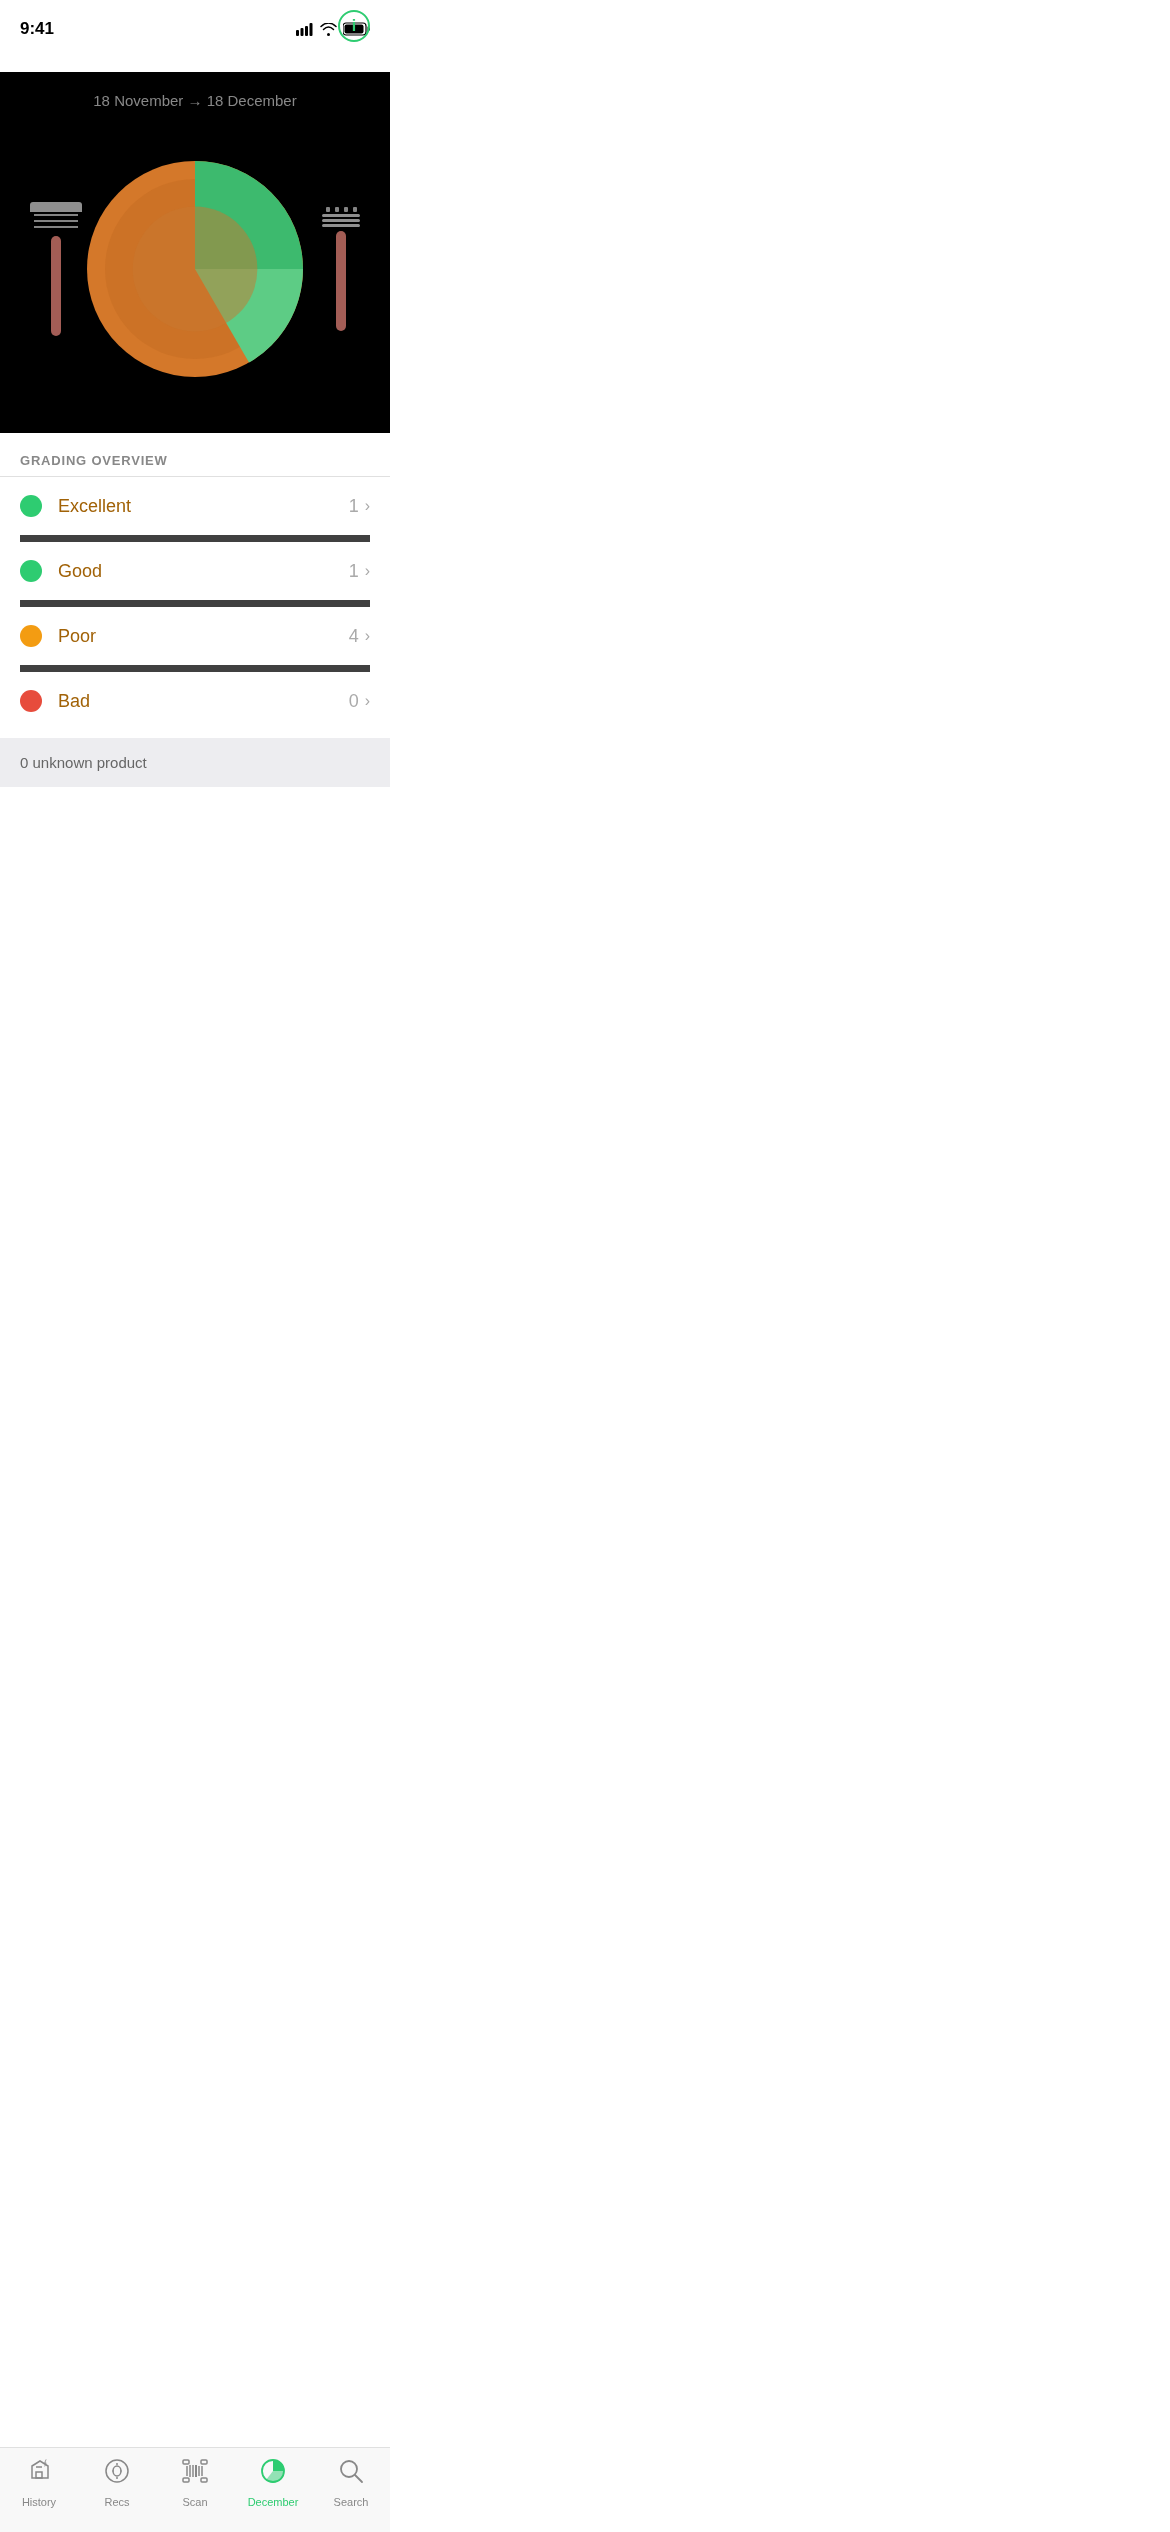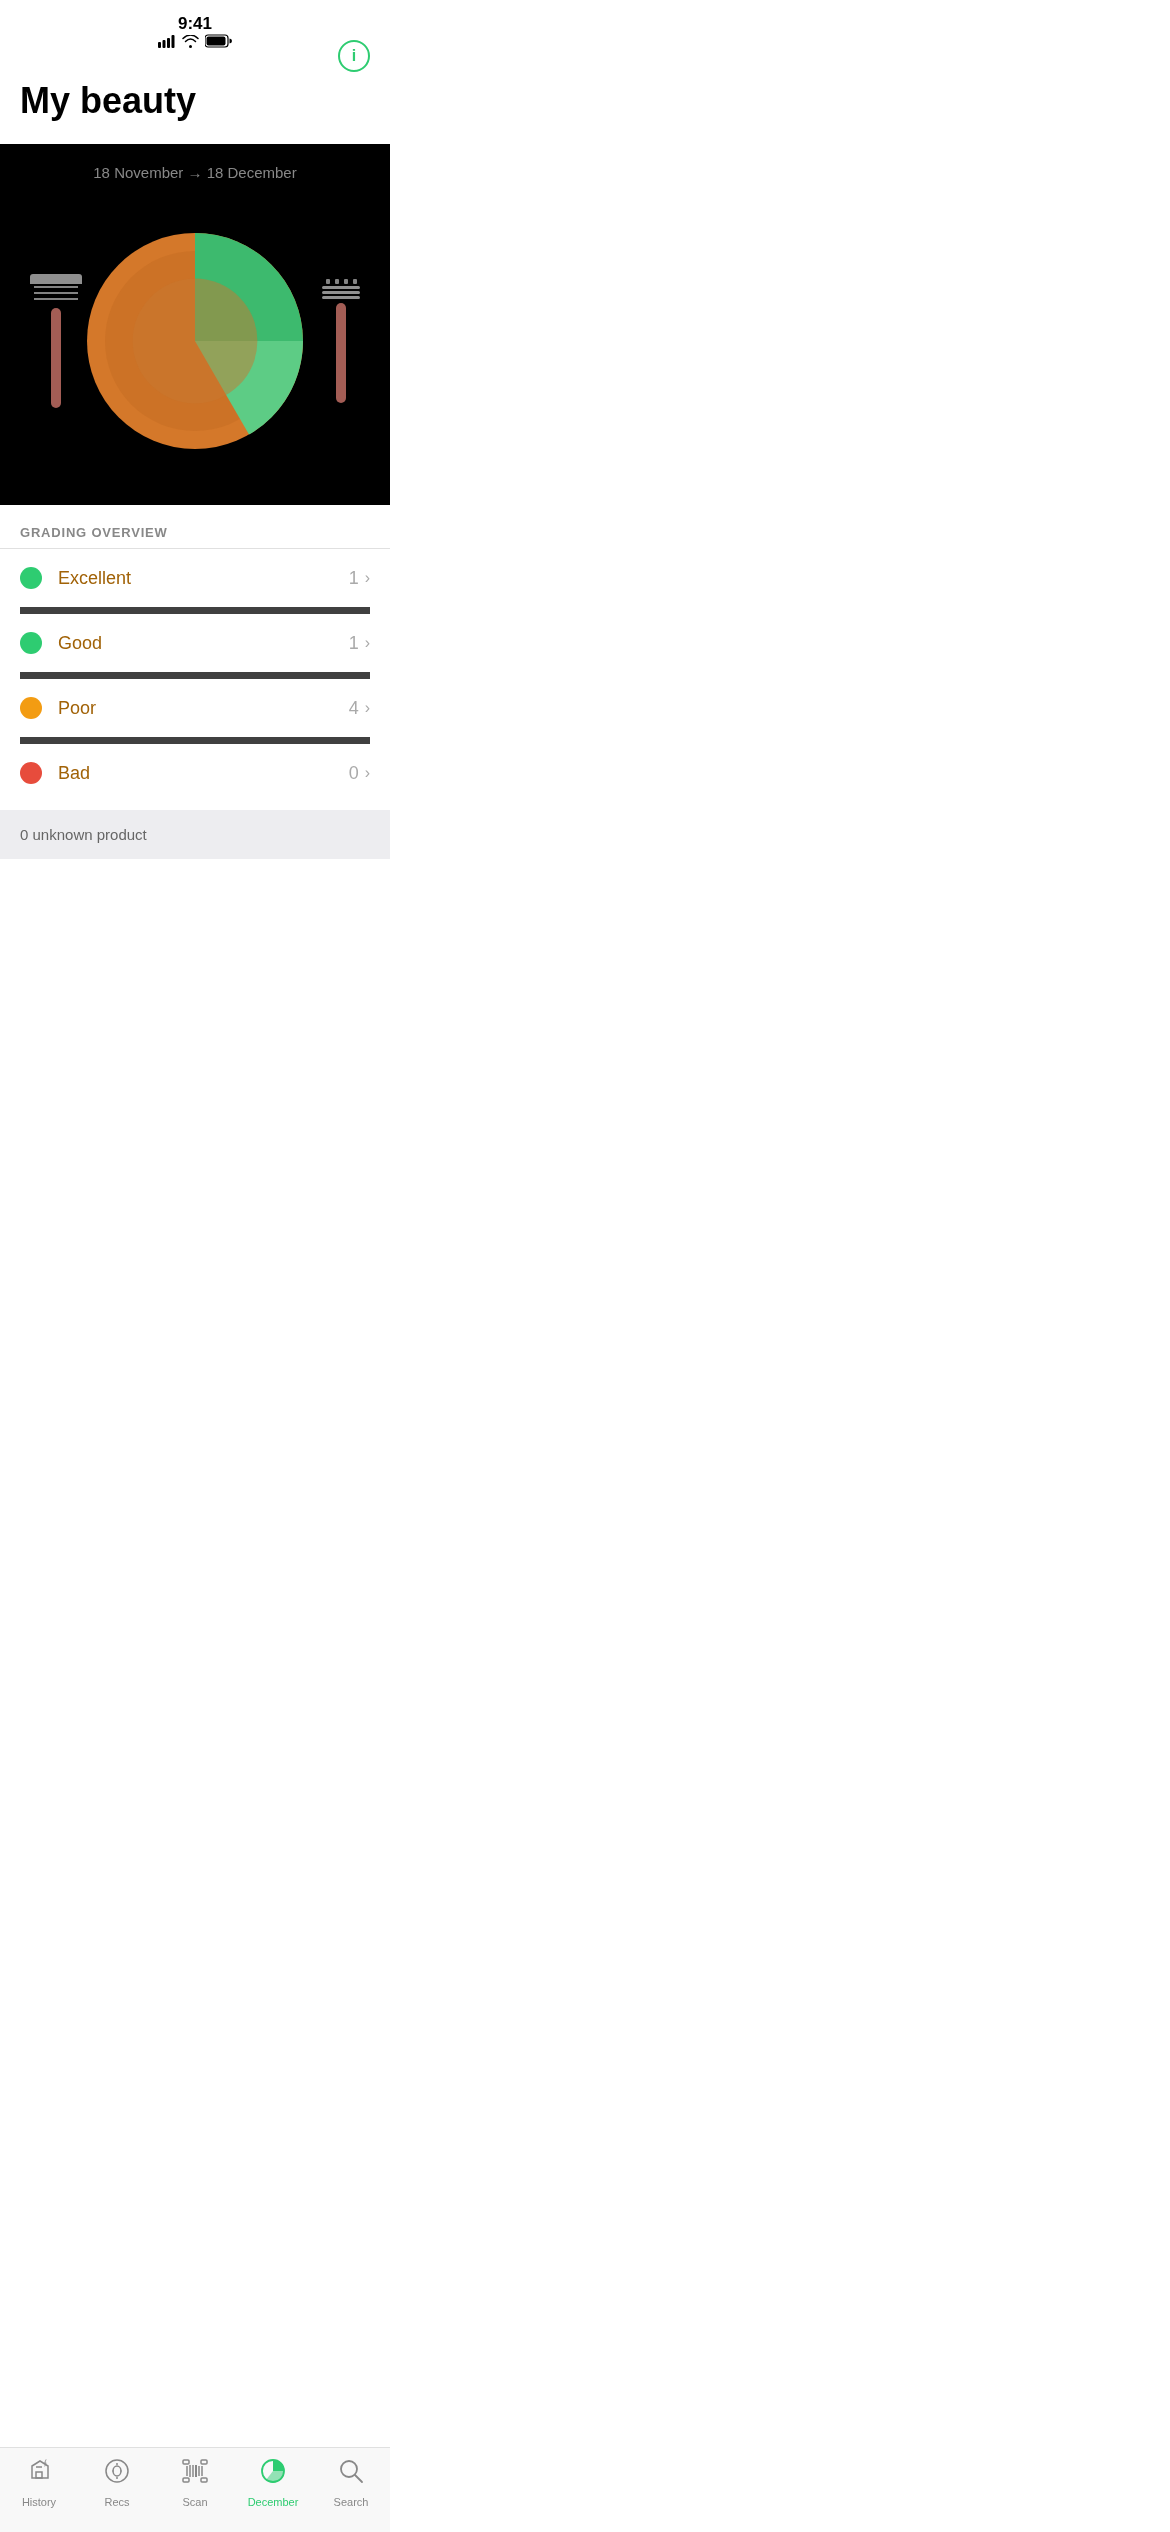--- a/index.html
+++ b/index.html
@@ -13,21 +13,20 @@
       position: relative;
     }
 
     
     .status-bar {
       display: flex;
       justify-content: space-between;
       align-items: center;
       padding: 14px 20px 6px 20px;
       height: 50px;
-      flex-direction: column;
     }
     .status-time {
       font-size: 17px;
       font-weight: 600;
       color: #000;
     }
     .status-icons {
       display: flex;
       align-items: center;
       gap: 6px;
@@ -258,21 +257,20 @@
       <svg width="27" height="14" viewBox="0 0 27 14">
         <rect x="0" y="1" width="23" height="12" rx="3" stroke="#000" stroke-width="1.2" fill="none"></rect>
         <rect x="1.5" y="2.5" width="19" height="9" rx="2" fill="#000"></rect>
         <path d="M24.5 4.5 v5 a2 2 0 0 0 0-5z" fill="#000"></path>
       </svg>
     </div>
   </div>
 
   <div class="header">
     <div class="info-btn">i</div>
-    <h1 class="page-title">My beauty</h1>
   </div>
 
   <div class="chart-section">
     <div class="date-range">18 November → 18 December</div>
 
     <div class="chart-container">
 
       <div class="chart-icon-left">
         <div style="width:52px; height:10px; background:#ccc; border-radius:3px 3px 0 0;"></div>
         <div style="width:44px; background:#bbb; height:2px; margin:2px 0;"></div>

